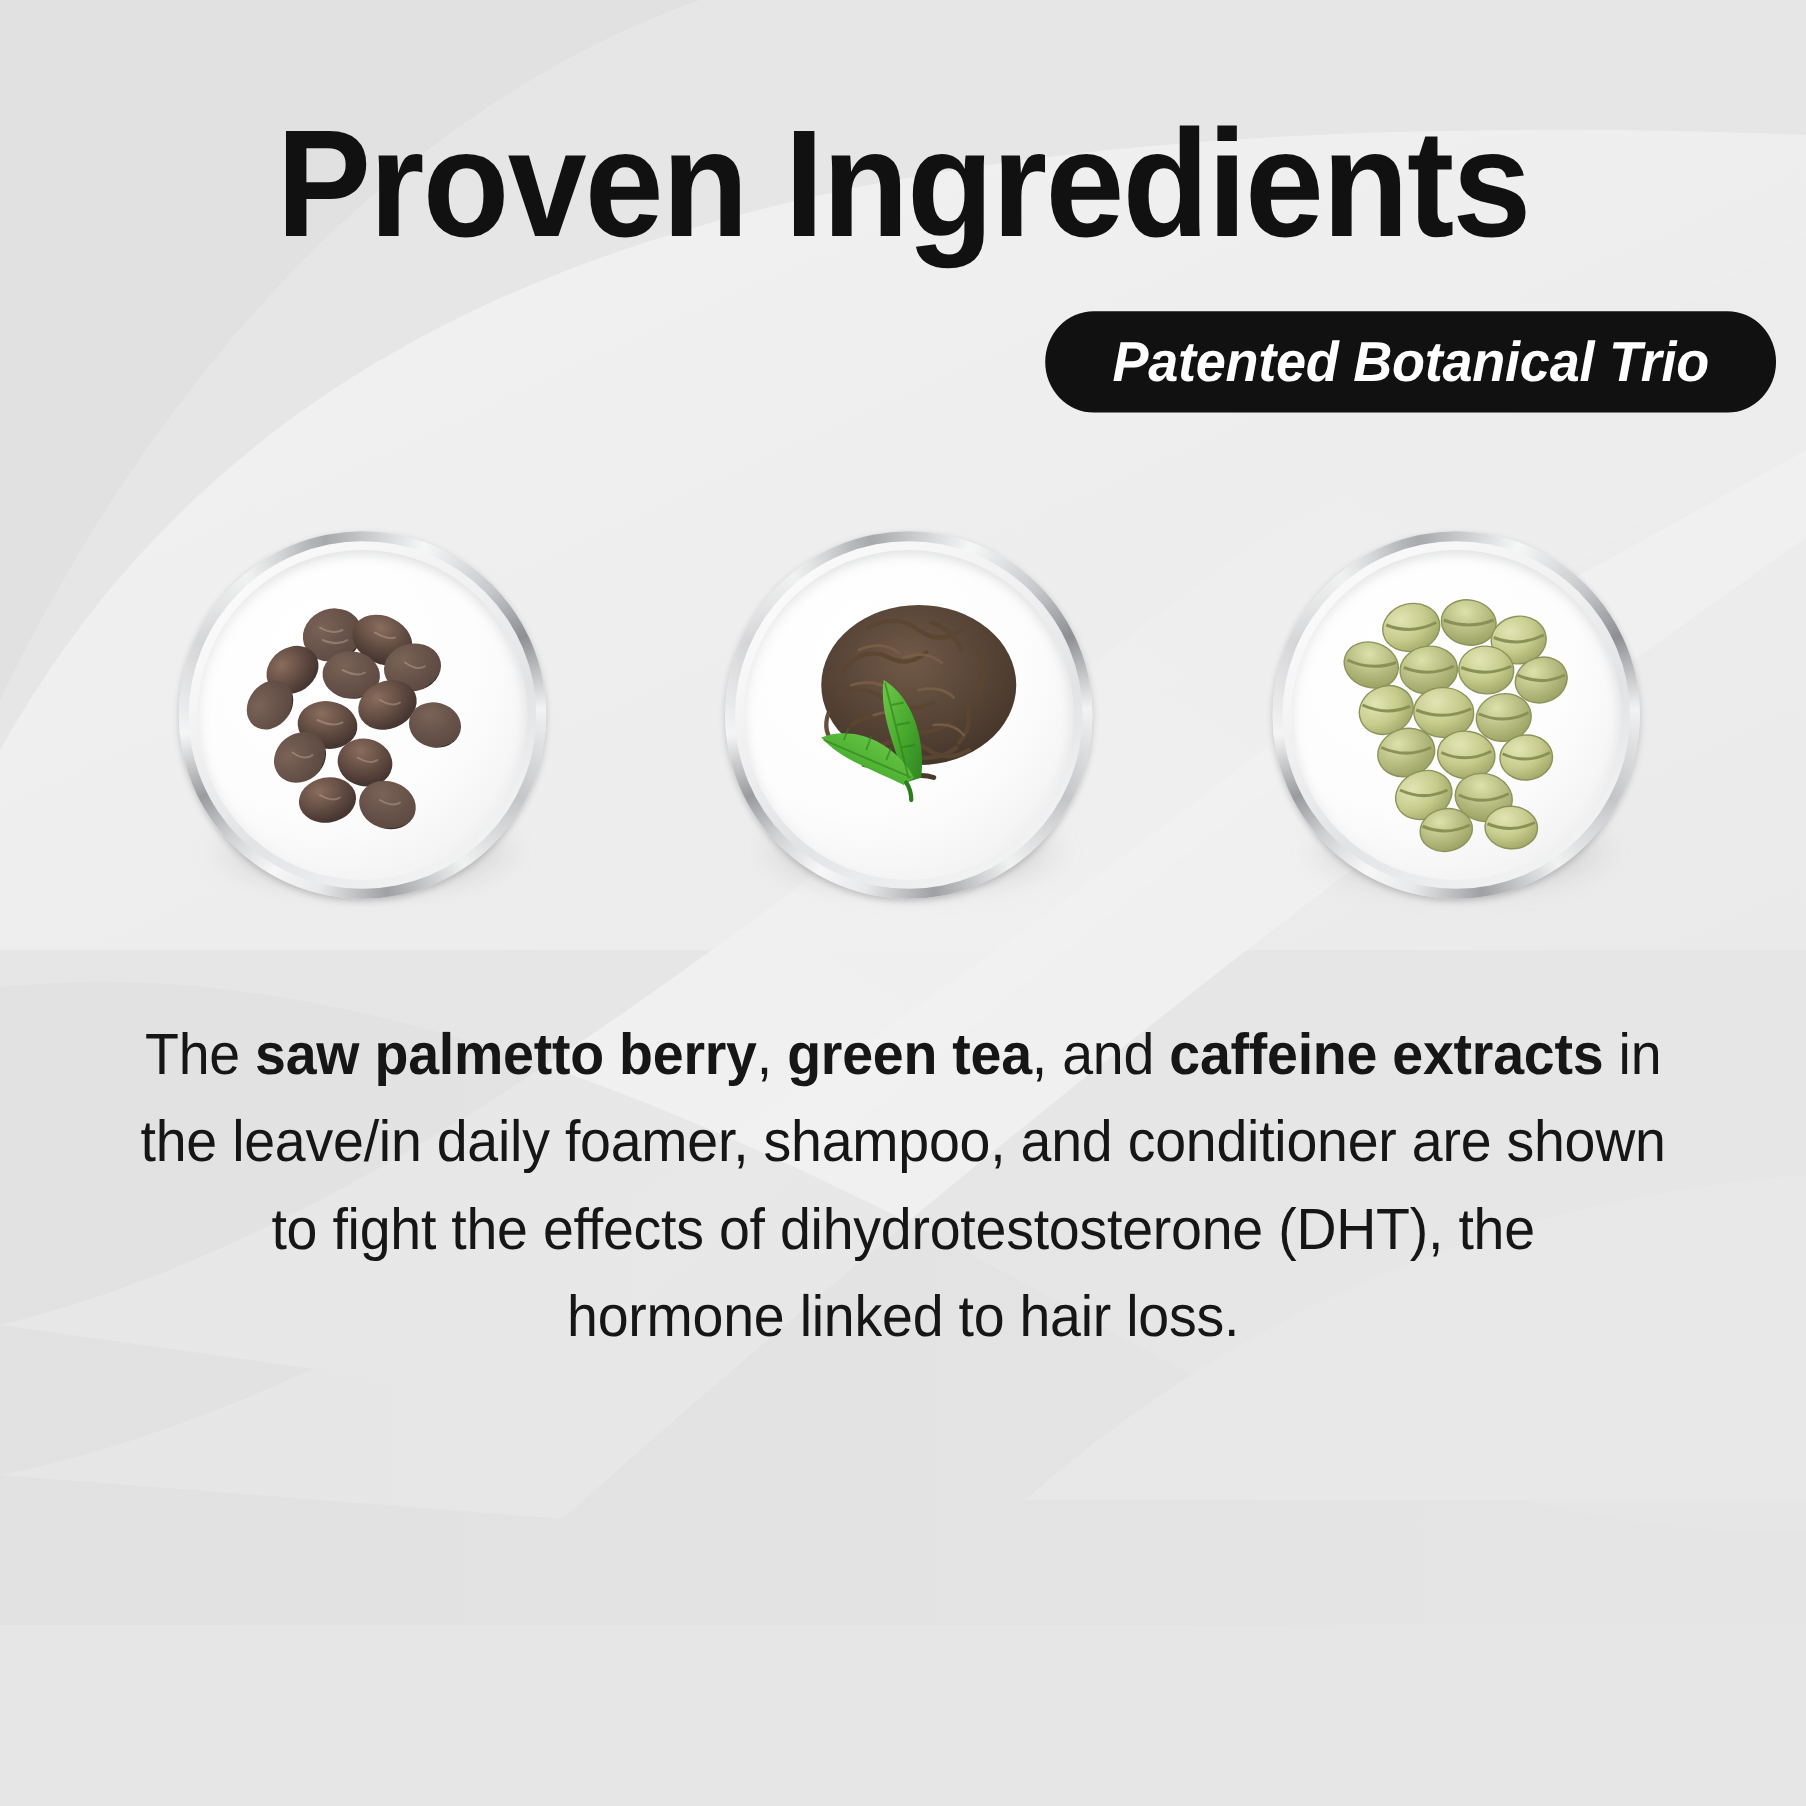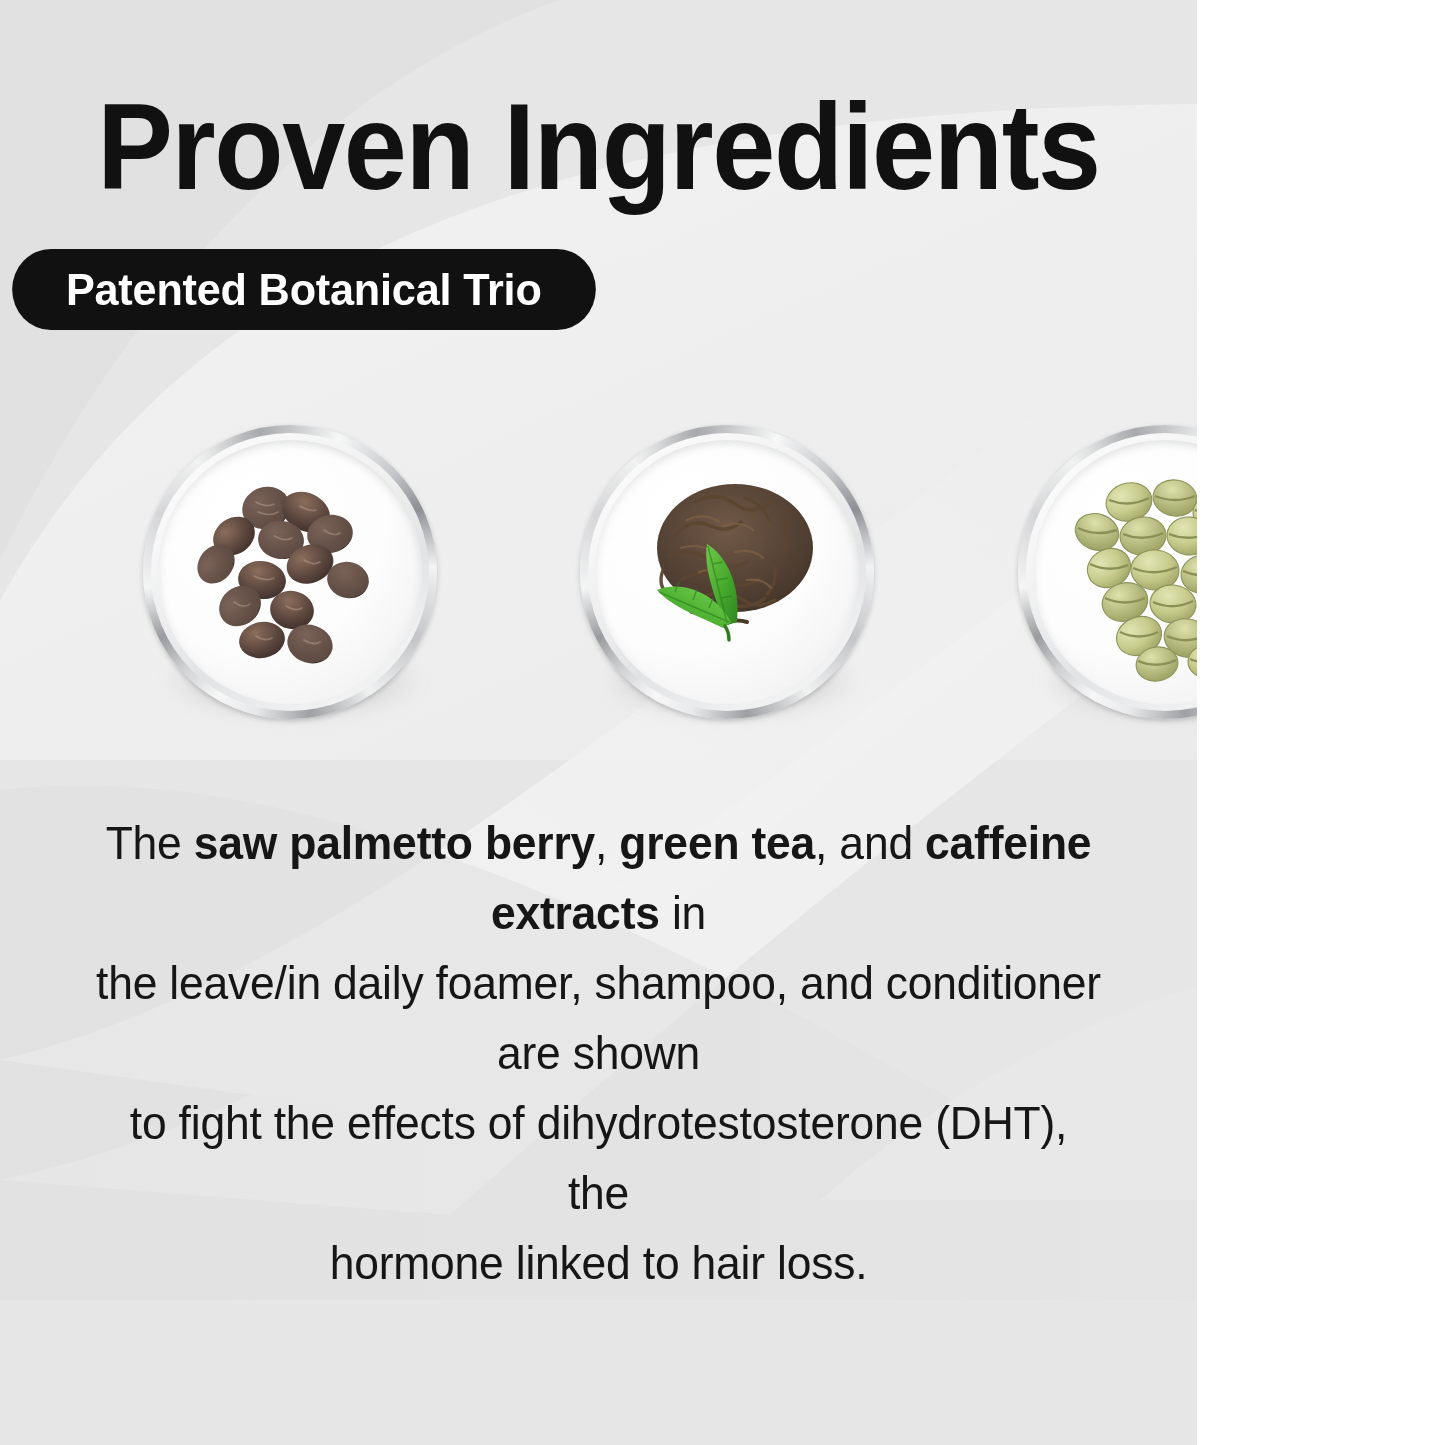--- a/index.html
+++ b/index.html
@@ -3,21 +3,21 @@
 <meta charset="utf-8">
 <title>Proven Ingredients</title>
 <style>
   html, body {
     margin: 0;
     padding: 0;
     background: #ffffff;
   }
   .canvas {
     position: relative;
-    width: 1197px;
+    width: 1445px;
     height: 1445px;
     overflow: hidden;
     background: #ef4444;
     font-family: "Liberation Sans", "DejaVu Sans", sans-serif;
     -webkit-font-smoothing: antialiased;
   }
 
   
   .bg-base {
     position: absolute;
@@ -49,21 +49,22 @@
     white-space: nowrap;
   }
 
   
   .badge-wrap {
     position: absolute;
     left: 0;
     right: 12px;
     top: 249px;
     display: flex;
-    justify-content: flex-start;
+    justify-content: flex-end;
+    font-style: italic;
   }
   .badge {
     background: #111111;
     color: #ffffff;
     border-radius: 44px;
     height: 81px;
     display: flex;
     align-items: center;
     justify-content: center;
     padding: 0 56px;

